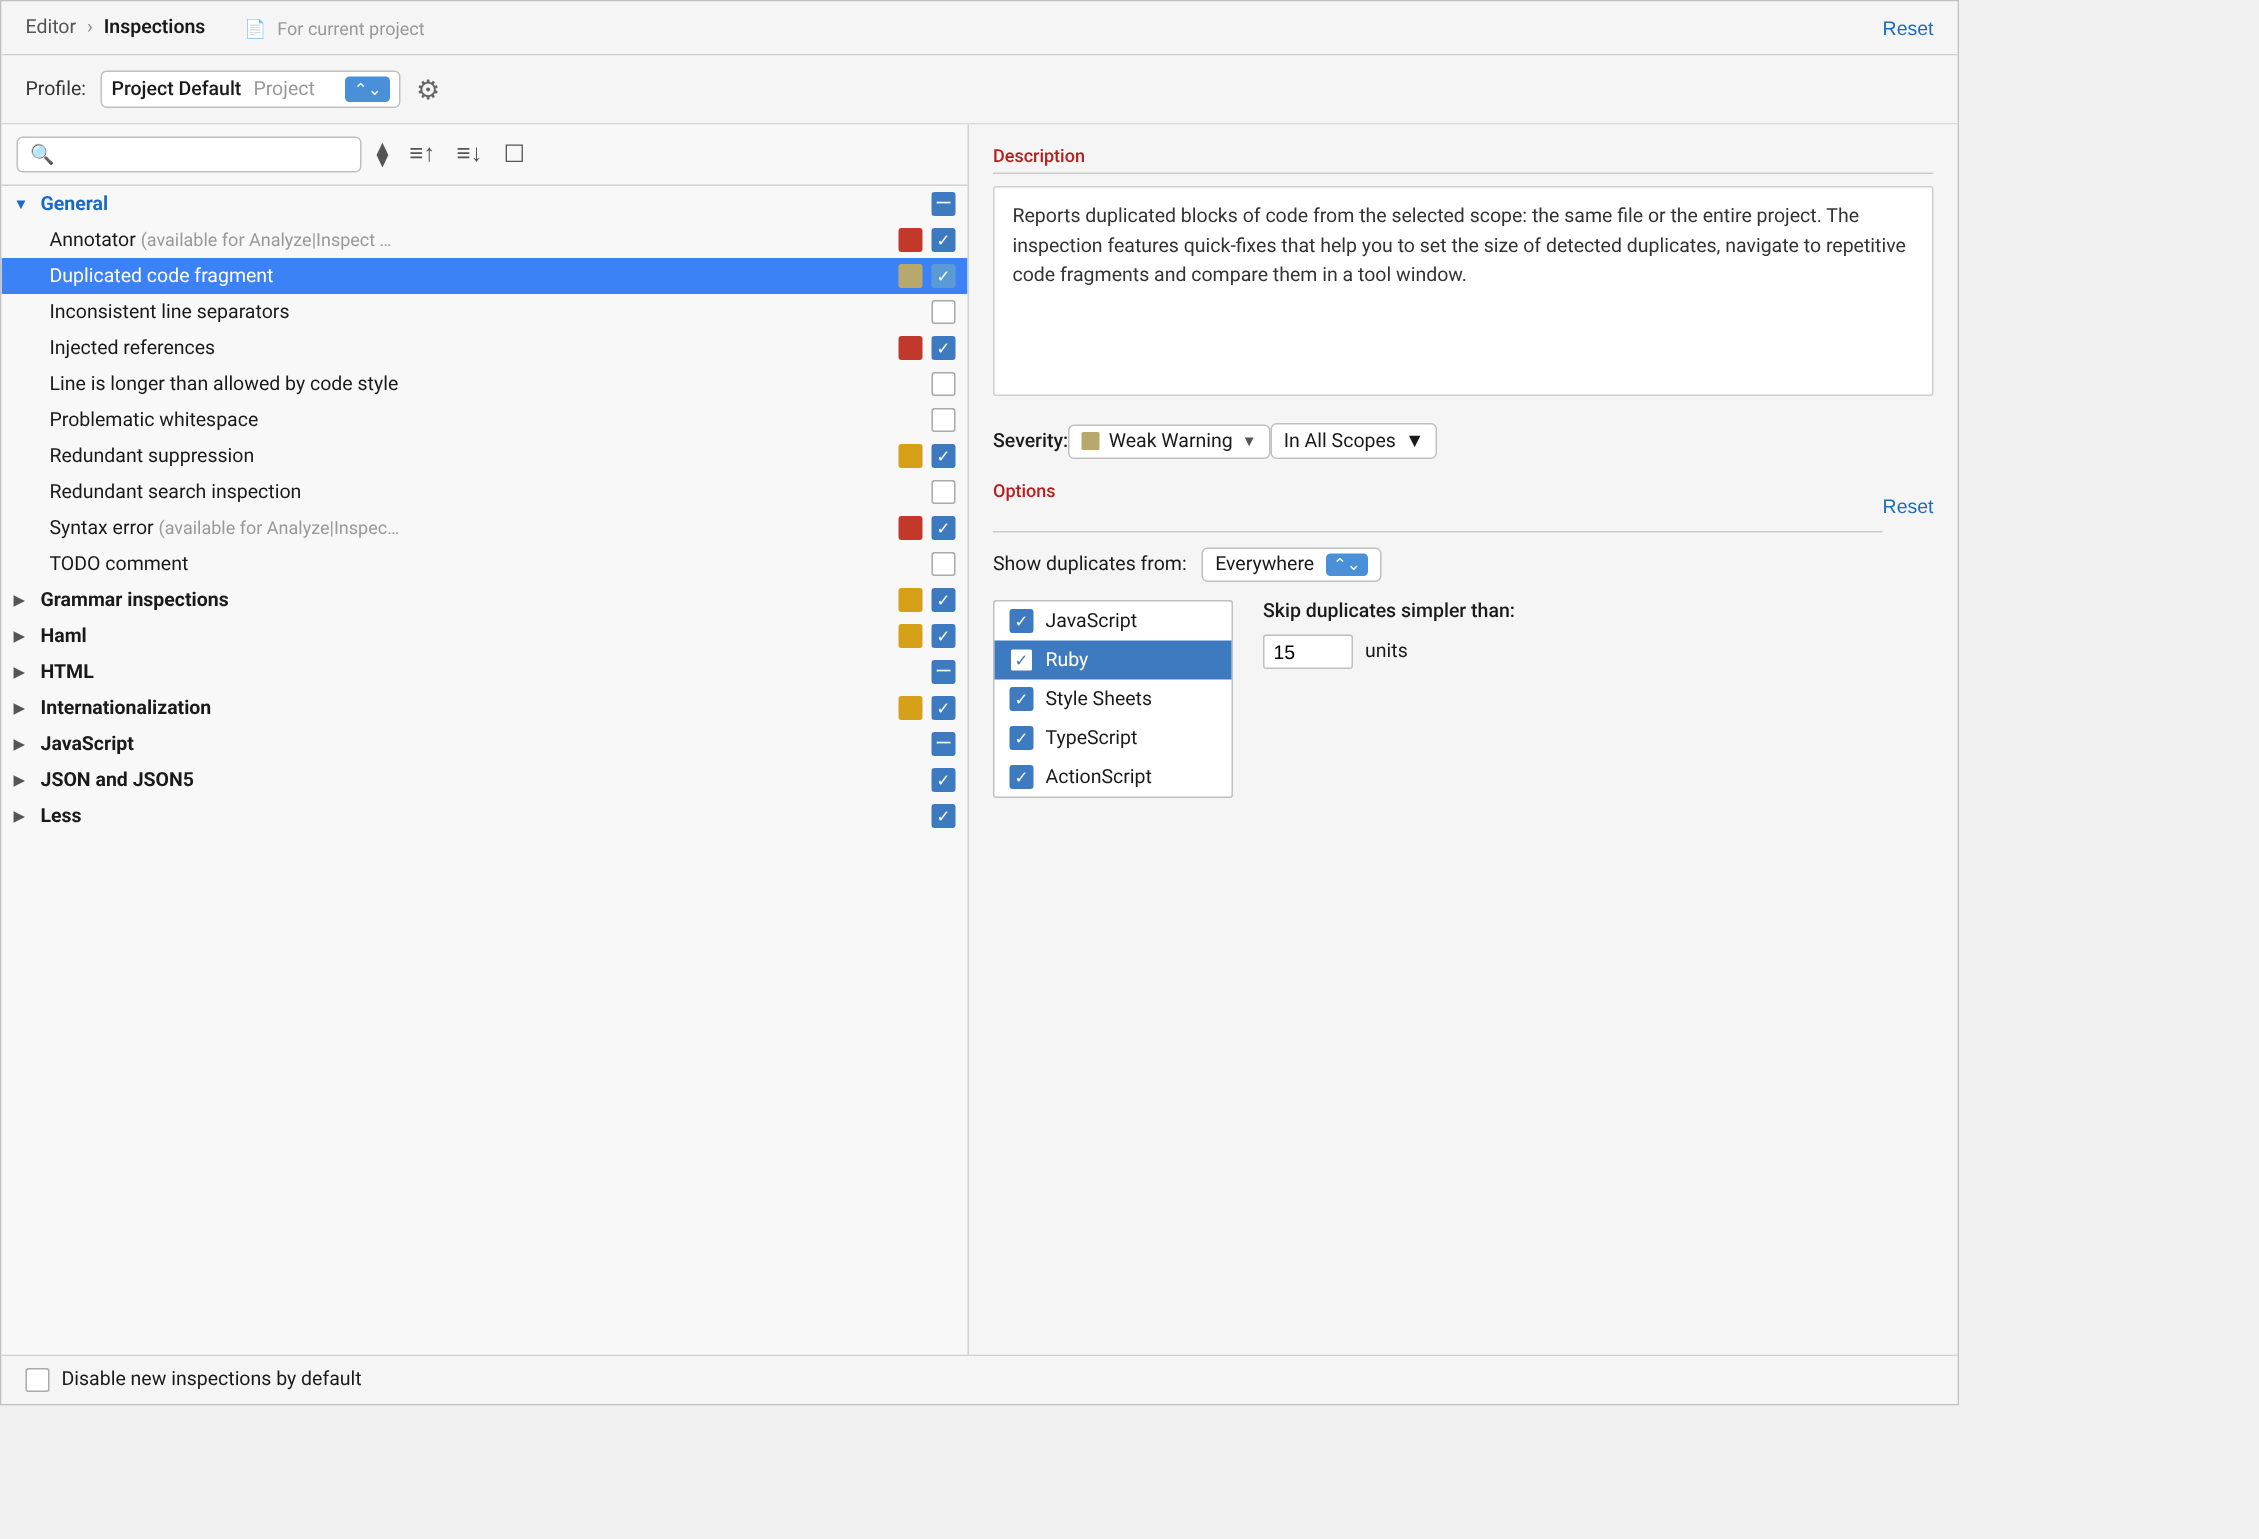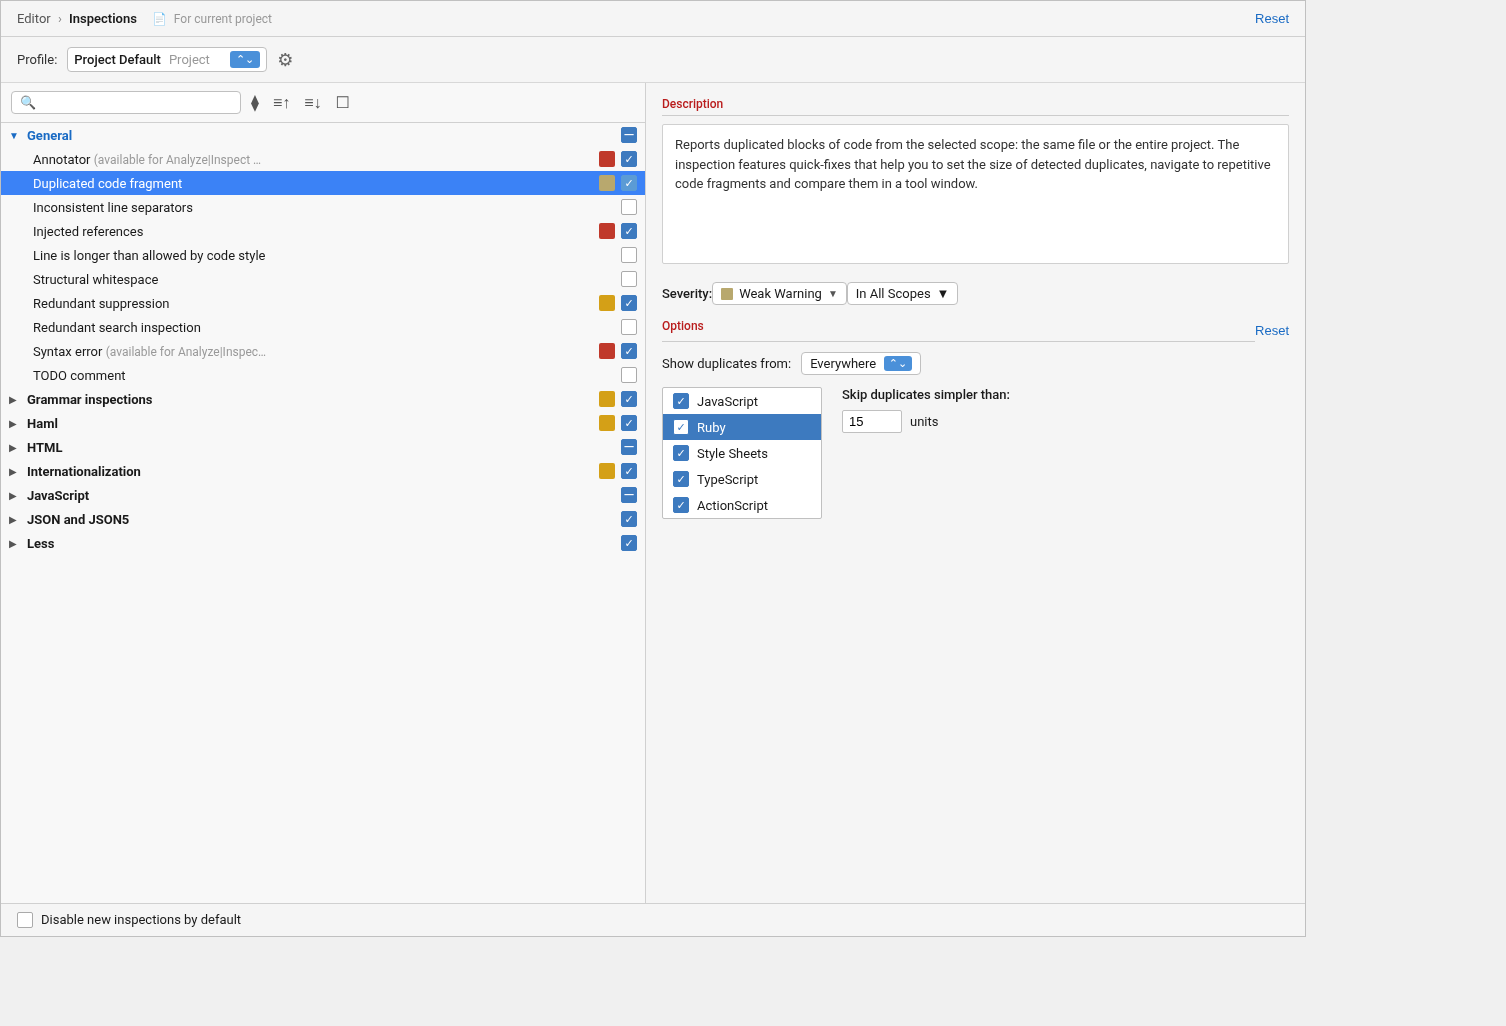--- a/index.html
+++ b/index.html
@@ -36,21 +36,21 @@
     }
     .header-breadcrumb .sep {
       margin: 0 4px;
       color: #888;
     }
     .header-breadcrumb .current {
       font-weight: 600;
       color: #1a1a1a;
     }
     .header-subtitle {
-      margin-left: 9px;
+      margin-left: 20px;
       color: #999;
       font-size: 12px;
     }
     .header-subtitle .doc-icon {
       margin-right: 4px;
     }
     .reset-btn {
       color: #1a6bc4;
       background: none;
       border: none;
@@ -482,21 +482,21 @@
           <span class="color-dot" style="background:#c0392b;"></span>
           <span class="checkbox checked">✓</span>
         </div>
 
         <div class="group-item">
           <span class="item-name">Line is longer than allowed by code style</span>
           <span class="checkbox unchecked"></span>
         </div>
 
         <div class="group-item">
-          <span class="item-name">Structural whitespace</span>
+          <span class="item-name">Problematic whitespace</span>
           <span class="checkbox unchecked"></span>
         </div>
 
         <div class="group-item">
           <span class="item-name">Redundant suppression</span>
           <span class="color-dot" style="background:#d4a017;"></span>
           <span class="checkbox checked">✓</span>
         </div>
 
         <div class="group-item">
@@ -579,21 +579,21 @@
           </div>
           <div class="scope-select">
             <span>In All Scopes</span>
             <span class="arrow">▼</span>
           </div>
         </div>
       </div>
 
       <div>
         <div class="options-header">
-          <div class="section-title" style="border-bottom:none;margin-bottom:0;flex:1;border-bottom:1px solid #ccc;padding-bottom:8px;">Options</div>
+          <div class="section-title" style="border-bottom:none;margin-bottom:0;flex:1;border-bottom:1px solid #ccc;padding-bottom:20px;">Options</div>
           <button class="options-reset">Reset</button>
         </div>
         <div class="show-duplicates-row" style="margin-top:10px;">
           <span class="show-dup-label">Show duplicates from:</span>
           <div class="dup-select">
             <span>Everywhere</span>
             <span class="arrow-box">⌃⌄</span>
           </div>
         </div>
 

